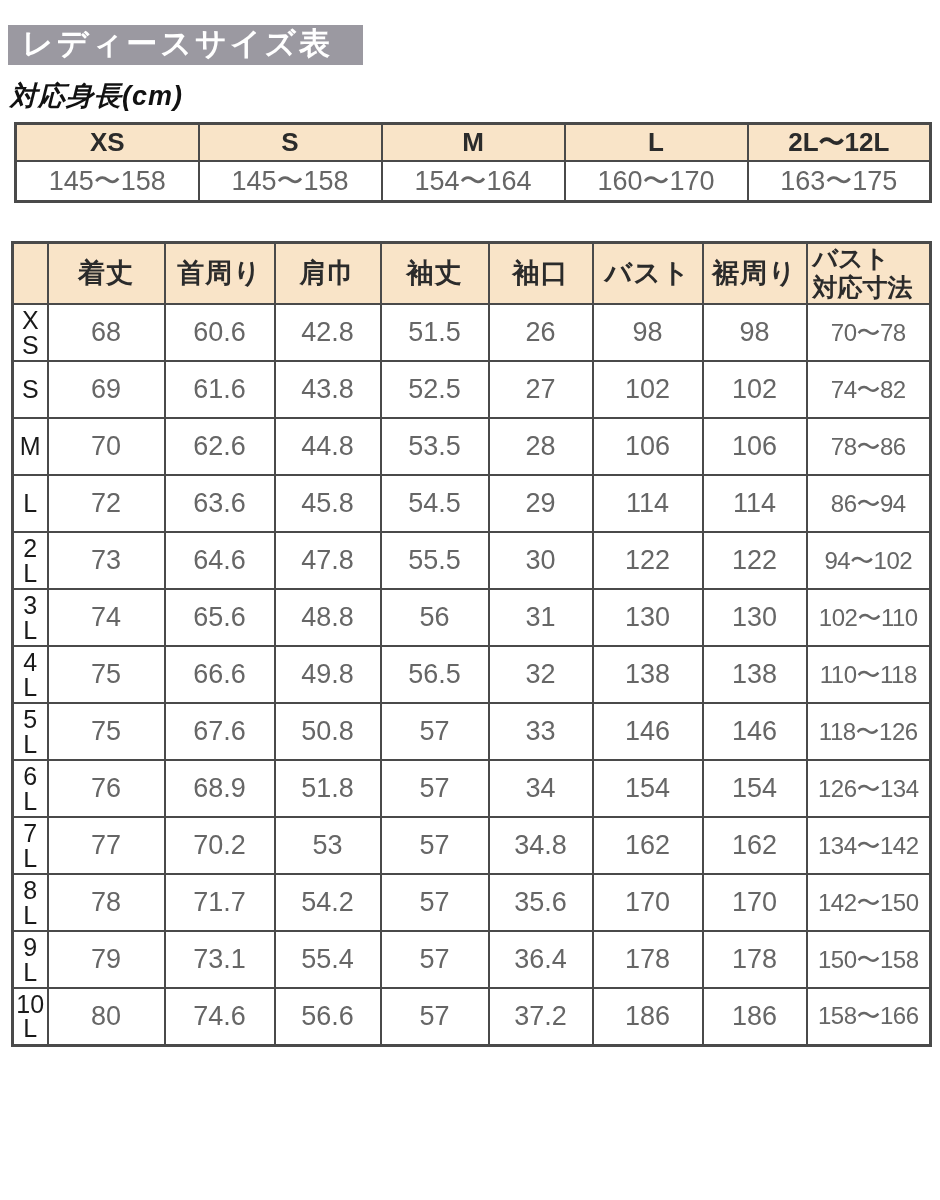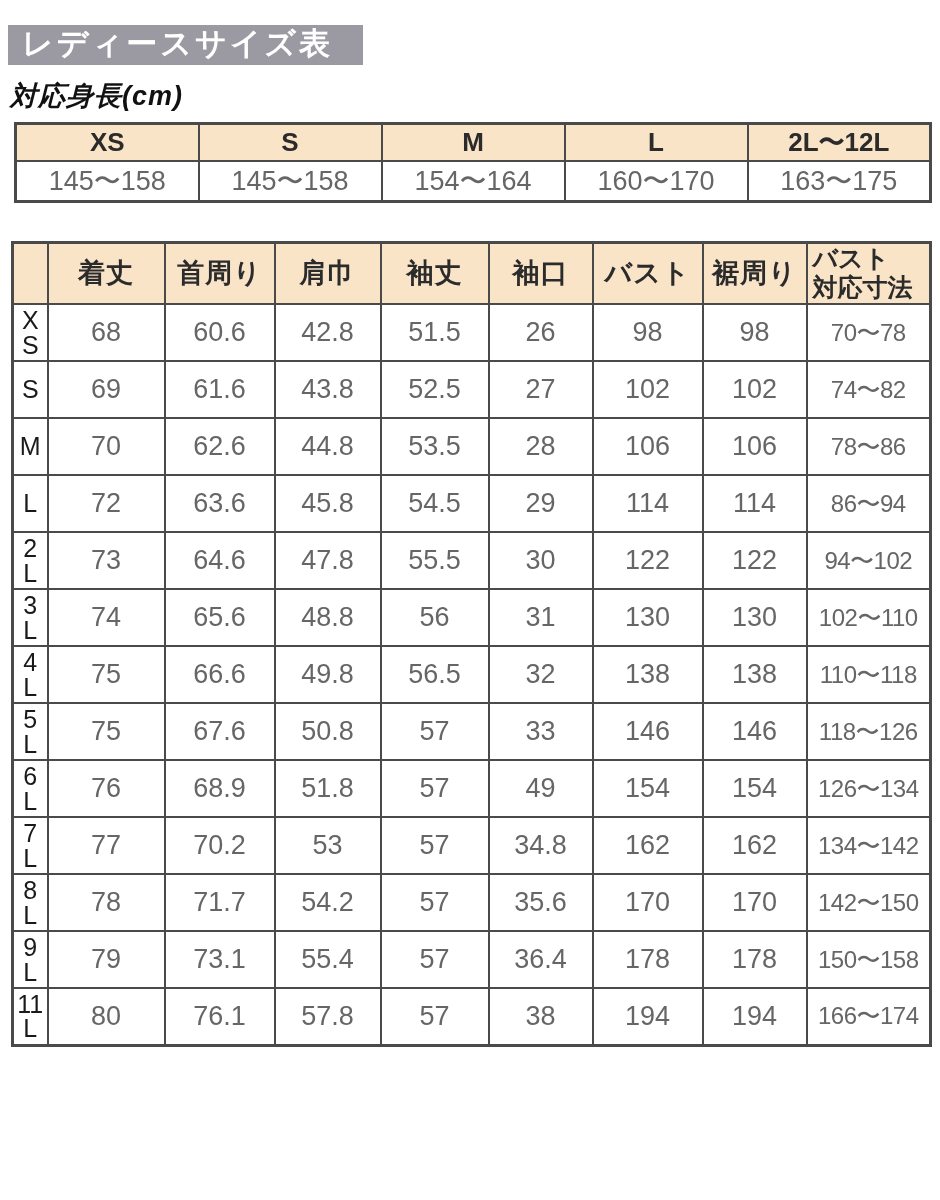--- a/index.html
+++ b/index.html
@@ -223,21 +223,21 @@
           <td>146</td>
           <td class="bust-range">118〜126</td>
         </tr>
         <tr>
           <th>6
 L</th>
           <td>76</td>
           <td>68.9</td>
           <td>51.8</td>
           <td>57</td>
-          <td>49</td>
+          <td>34</td>
           <td>154</td>
           <td>154</td>
           <td class="bust-range">126〜134</td>
         </tr>
         <tr>
           <th>7
 L</th>
           <td>77</td>
           <td>70.2</td>
           <td>53</td>
@@ -265,27 +265,27 @@
           <td>79</td>
           <td>73.1</td>
           <td>55.4</td>
           <td>57</td>
           <td>36.4</td>
           <td>178</td>
           <td>178</td>
           <td class="bust-range">150〜158</td>
         </tr>
         <tr>
-          <th>11
+          <th>10
 L</th>
           <td>80</td>
-          <td>76.1</td>
-          <td>57.8</td>
-          <td>57</td>
-          <td>38</td>
-          <td>194</td>
-          <td>194</td>
-          <td class="bust-range">166〜174</td>
+          <td>74.6</td>
+          <td>56.6</td>
+          <td>57</td>
+          <td>37.2</td>
+          <td>186</td>
+          <td>186</td>
+          <td class="bust-range">158〜166</td>
         </tr>
       </tbody>
   </table>
 
 </div>
 
 </body></html>

